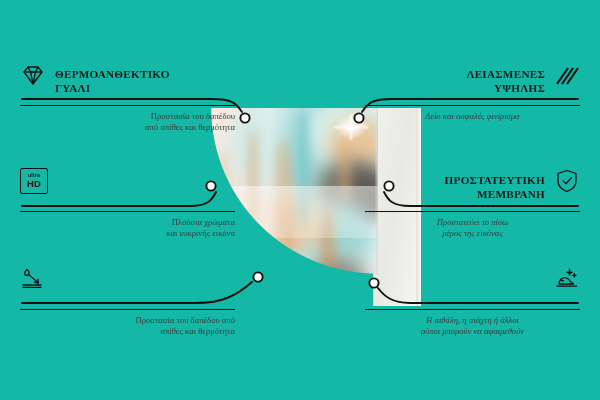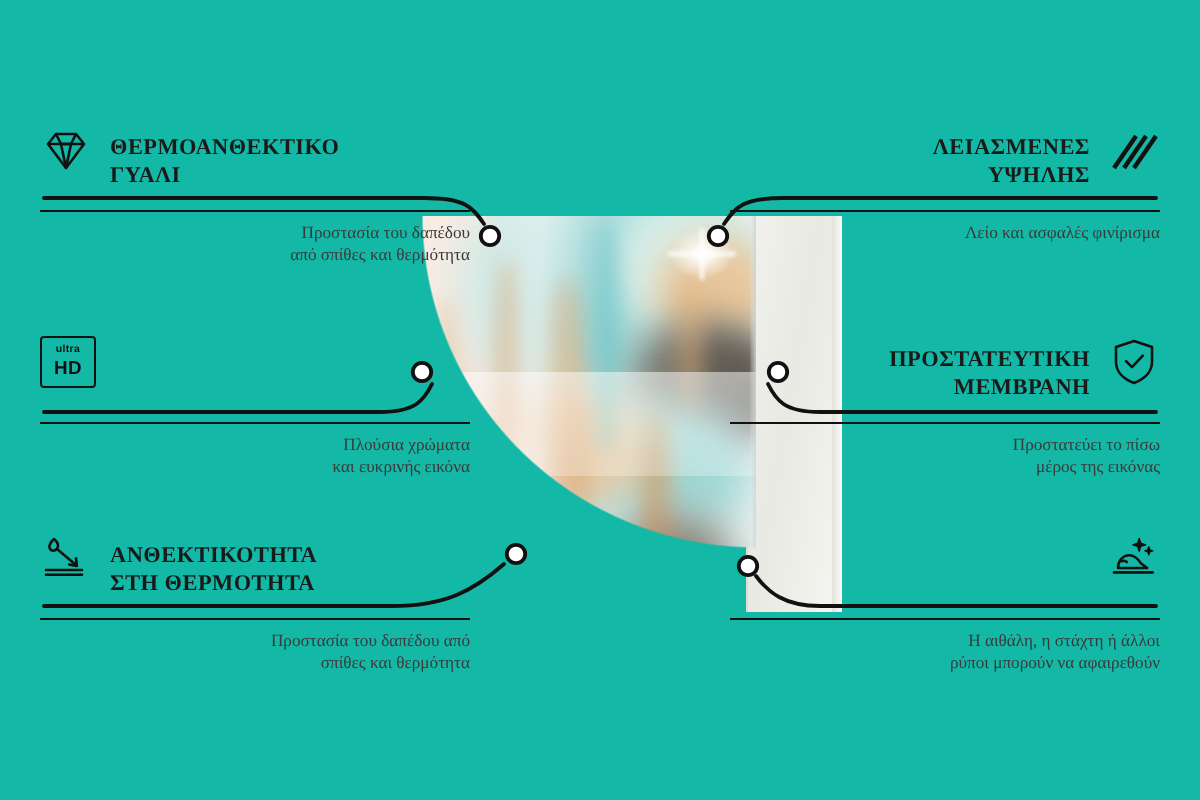--- a/index.html
+++ b/index.html
@@ -76,21 +76,21 @@
     font-size:8.6px;color:#3a3a3a;line-height:11.4px;margin-top:5px;
     font-family:"Liberation Serif", serif;
   }
   .left{text-align:left;}
   .left .head{justify-content:flex-start;}
   .left .title{text-align:left;}
   .left .desc{text-align:right;}
   .right{text-align:right;}
   .right .head{justify-content:flex-end;}
   .right .title{text-align:right;}
-  .right .desc{text-align:right;}
+  .right .desc{text-align:center;font-style:italic;}
 
   .ico{width:26px;height:38px;flex:0 0 26px;display:block;}
   .ico svg{display:block;width:26px;height:26px;}
 
   
   #f-glass{left:20px;top:62px;}
   #f-print{left:20px;top:168px;}
   #f-heat{left:20px;top:266px;}
   
   #f-edges{left:365px;top:62px;}
@@ -216,24 +216,20 @@
         <svg viewBox="0 0 26 26">
             <g fill="none" stroke="#111" stroke-width="1.3" stroke-linecap="round" stroke-linejoin="round">
           <path d="M7 3.5 C9.2 5.2 9.6 7.2 8.3 8.6 C7.2 9.8 5.3 9.5 4.8 8 C4.4 6.7 5.4 5 7 3.5 Z"></path>
           <path d="M8.5 8.5 L18 16.5"></path>
           <path d="M14.6 16.2 L18.4 17 L18 13.2"></path>
           <path d="M3 19 H21"></path>
               <path d="M3 21.4 H21"></path>
         </g>
           </svg>
       </span>
-      <span class="title">
-        <span>ΑΝΘΕΚΤΙΚΟΤΗΤΑ</span><br>
-        <span>ΣΤΗ ΘΕΡΜΟΤΗΤΑ</span>
-      </span>
     </div>
     <div class="rule"></div>
     <div class="desc">
       <span>Προστασία του δαπέδου από</span><br>
       <span>σπίθες και θερμότητα</span>
     </div>
   </div>
 
   <div class="feat right" id="f-edges">
     <div class="head">

